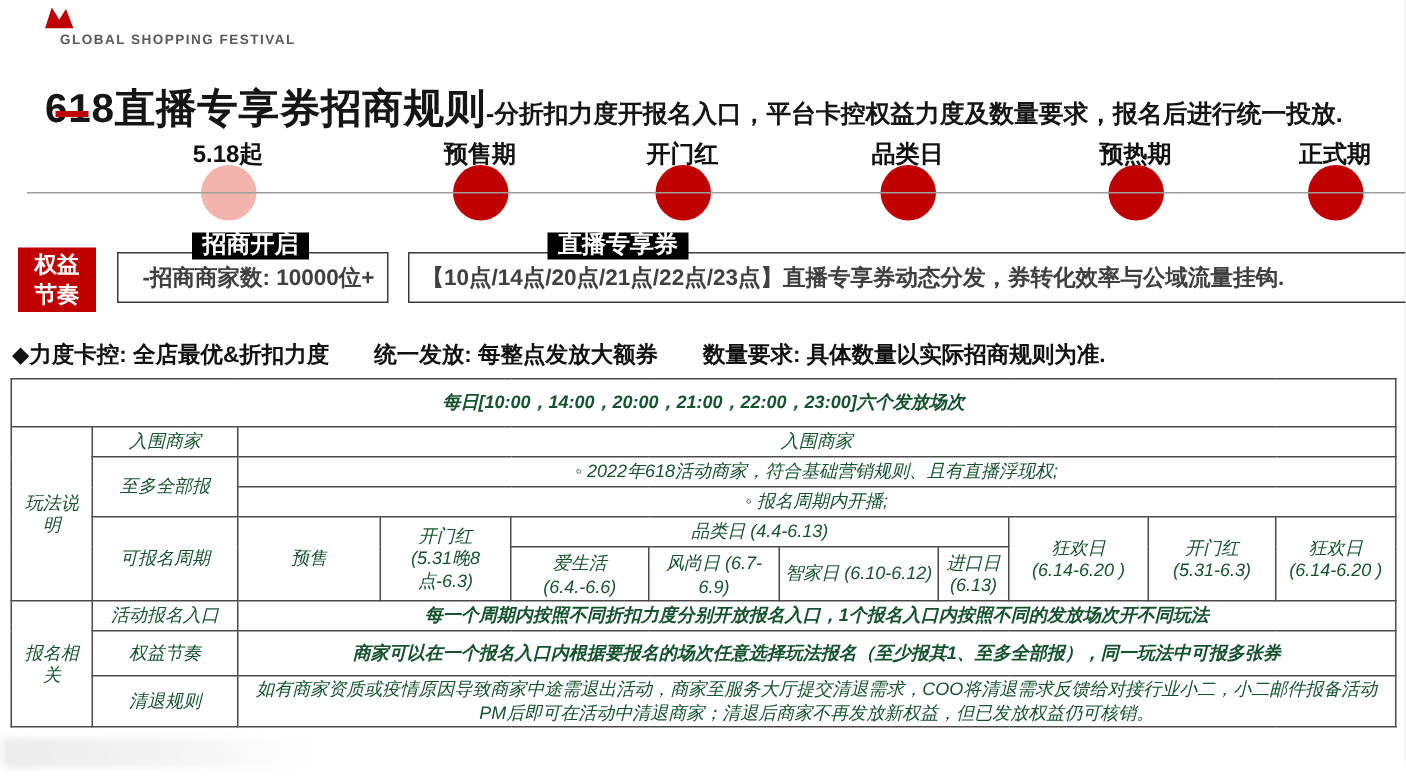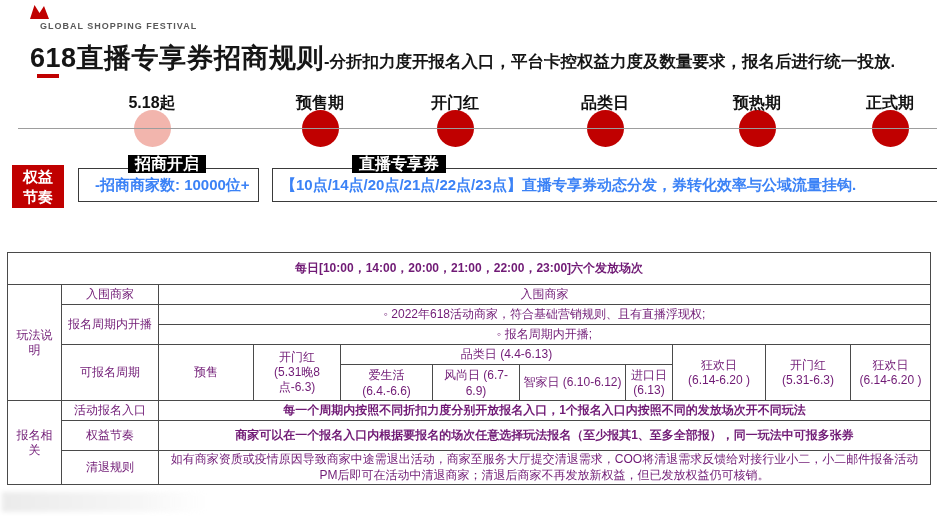--- a/index.html
+++ b/index.html
@@ -6,21 +6,21 @@
   .slide {
     position:relative; width:937px; height:520px; margin:0 auto;
     background:#ffffff; overflow:hidden;
     font-family:"Liberation Sans","DejaVu Sans",sans-serif;
     color:#1a1a1a;
   }
   
   .logo { position:absolute; left:30px; top:5px; }
   .eyebrow { position:absolute; left:40px; top:21px; font-size:9px; font-weight:bold;
              letter-spacing:1px; color:#595959; }
-  .title-row { position:absolute; left:30px; top:40px; width:905px; white-space:nowrap; }
+  .title-row { position:absolute; left:30px; top:54px; width:905px; white-space:nowrap; }
   .title-main { font-size:27px; font-weight:bold; color:#151515; letter-spacing:0.5px; }
   .title-sub  { font-size:16.5px; font-weight:bold; color:#151515; }
   .title-underline { position:absolute; left:37px; top:74px; width:22px; height:4px; background:#c00000; }
 
   
   .tl-line { position:absolute; left:18px; top:128px; width:919px; height:1px; background:#9d9d9d; z-index:3; }
   .tl-node { position:absolute; top:110px; width:37px; height:37px; border-radius:50%; z-index:2; }
   .node-start { background:#f2b5ad; }
   .node-red   { background:#c00000; }
   .tl-label { position:absolute; top:93px; transform:translateX(-50%); font-size:16px; font-weight:bold;
@@ -28,37 +28,37 @@
 
   
   .side-label { position:absolute; left:12px; top:165px; width:52px; height:43px; background:#c00000;
                 display:flex; align-items:center; justify-content:center; }
   .side-label span { display:inline-block; width:34px; color:#fff; font-size:15px; font-weight:bold;
                      line-height:20px; text-align:center; }
   .rbox { position:absolute; top:168px; height:34px; border:1.5px solid #3a3a3a; box-sizing:border-box;
           display:flex; align-items:center; }
   .rbox1 { left:78px;  width:181px; }
   .rbox2 { left:272px; width:746px; }
-  .rbox .content { font-size:15px; font-weight:bold; color:#3b82f6; white-space:nowrap; }
+  .rbox .content { font-size:15px; font-weight:bold; color:#404040; white-space:nowrap; }
   .rbox1 .content { padding-left:16px; }
   .rbox2 .content { padding-left:8px; }
   .tag { position:absolute; background:#000; color:#fff; font-size:16px; font-weight:bold;
          line-height:14px; padding:2px 7px; z-index:5; white-space:nowrap; }
   .tag1 { left:128px; top:155px; }
-  .tag2 { left:352px; top:155px; }
+  .tag2 { left:365px; top:155px; }
 
   
   .bullet-line { position:absolute; left:8px; top:227px; font-size:15px; font-weight:bold;
                  color:#111; white-space:nowrap; }
 
   
   table.rules { position:absolute; left:7px; top:252px; width:923px; border-collapse:collapse;
                 table-layout:fixed; border:1.5px solid #333; }
-  table.rules td { border:1px solid #4a4a4a; font-size:12px; color:#701a75; text-align:center;
-                   vertical-align:middle; padding:1px 3px; overflow:hidden; }
+  table.rules td { border:1px solid #4a4a4a; font-size:12px; color:#14532d; text-align:center;
+                   vertical-align:middle; padding:1px 3px; overflow:hidden;font-style:italic; }
   td.session-hdr { font-size:15px; font-weight:bold; color:#000; height:29px; }
   td.group-cell span { display:inline-block; width:39px; line-height:15px; }
   .h29 { height:29px; } .h21 { height:21px; } .h17 { height:17px;margin-left:44px; }
   .h22 { height:22px; } .h33 { height:33px; } .h27 { height:27px; }
   td.red-cell { color:#ff0000; font-weight:bold; text-align:left; padding-left:8px;margin-left:32px; }
   td.gray-cell { color:#404040; text-align:left; padding-left:8px; font-size:11.5px; line-height:1.3; }
   .cell-2line { line-height:1.25; }
 
   
   .footer-note { position:absolute; left:8px; top:495px; font-size:13px; color:#3d3d3d; z-index:2; }
@@ -101,20 +101,21 @@
   </div>
   <div class="rbox rbox1">
     <span class="content">-招商商家数: 10000位+</span>
   </div>
   <div class="tag tag1">招商开启</div>
   <div class="rbox rbox2">
     <span class="content">【10点/14点/20点/21点/22点/23点】直播专享券动态分发，券转化效率与公域流量挂钩.</span>
   </div>
   <div class="tag tag2">直播专享券</div>
 
+  <div class="bullet-line">◆力度卡控: 全店最优&amp;折扣力度　　统一发放: 每整点发放大额券　　数量要求: 具体数量以实际招商规则为准.</div>
 
   <table class="rules">
     <colgroup>
       <col style="width:54px">
         <col style="width:97px">
         <col style="width:95px">
         <col style="width:87px">
       <col style="width:92px">
         <col style="width:87px">
         <col style="width:106px">
@@ -128,21 +129,21 @@
       <td class="session-hdr" colspan="11">每日[10:00，14:00，20:00，21:00，22:00，23:00]六个发放场次</td>
     </tr>
     <tr>
       <td class="group-cell h29" rowspan="5">
         <span>玩法说明</span>
       </td>
       <td>入围商家</td>
       <td colspan="9">入围商家</td>
     </tr>
     <tr>
-      <td class="h21" rowspan="2">报名周期内开播</td>
+      <td class="h21" rowspan="2">至多全部报</td>
       <td colspan="9">◦ 2022年618活动商家，符合基础营销规则、且有直播浮现权;</td>
     </tr>
     <tr>
       <td class="h17" colspan="9">◦ 报名周期内开播;</td>
     </tr>
     <tr>
       <td class="h22" rowspan="2">可报名周期</td>
       <td rowspan="2">预售</td>
       <td rowspan="2" class="cell-2line">
         <span>开门红</span><br>

